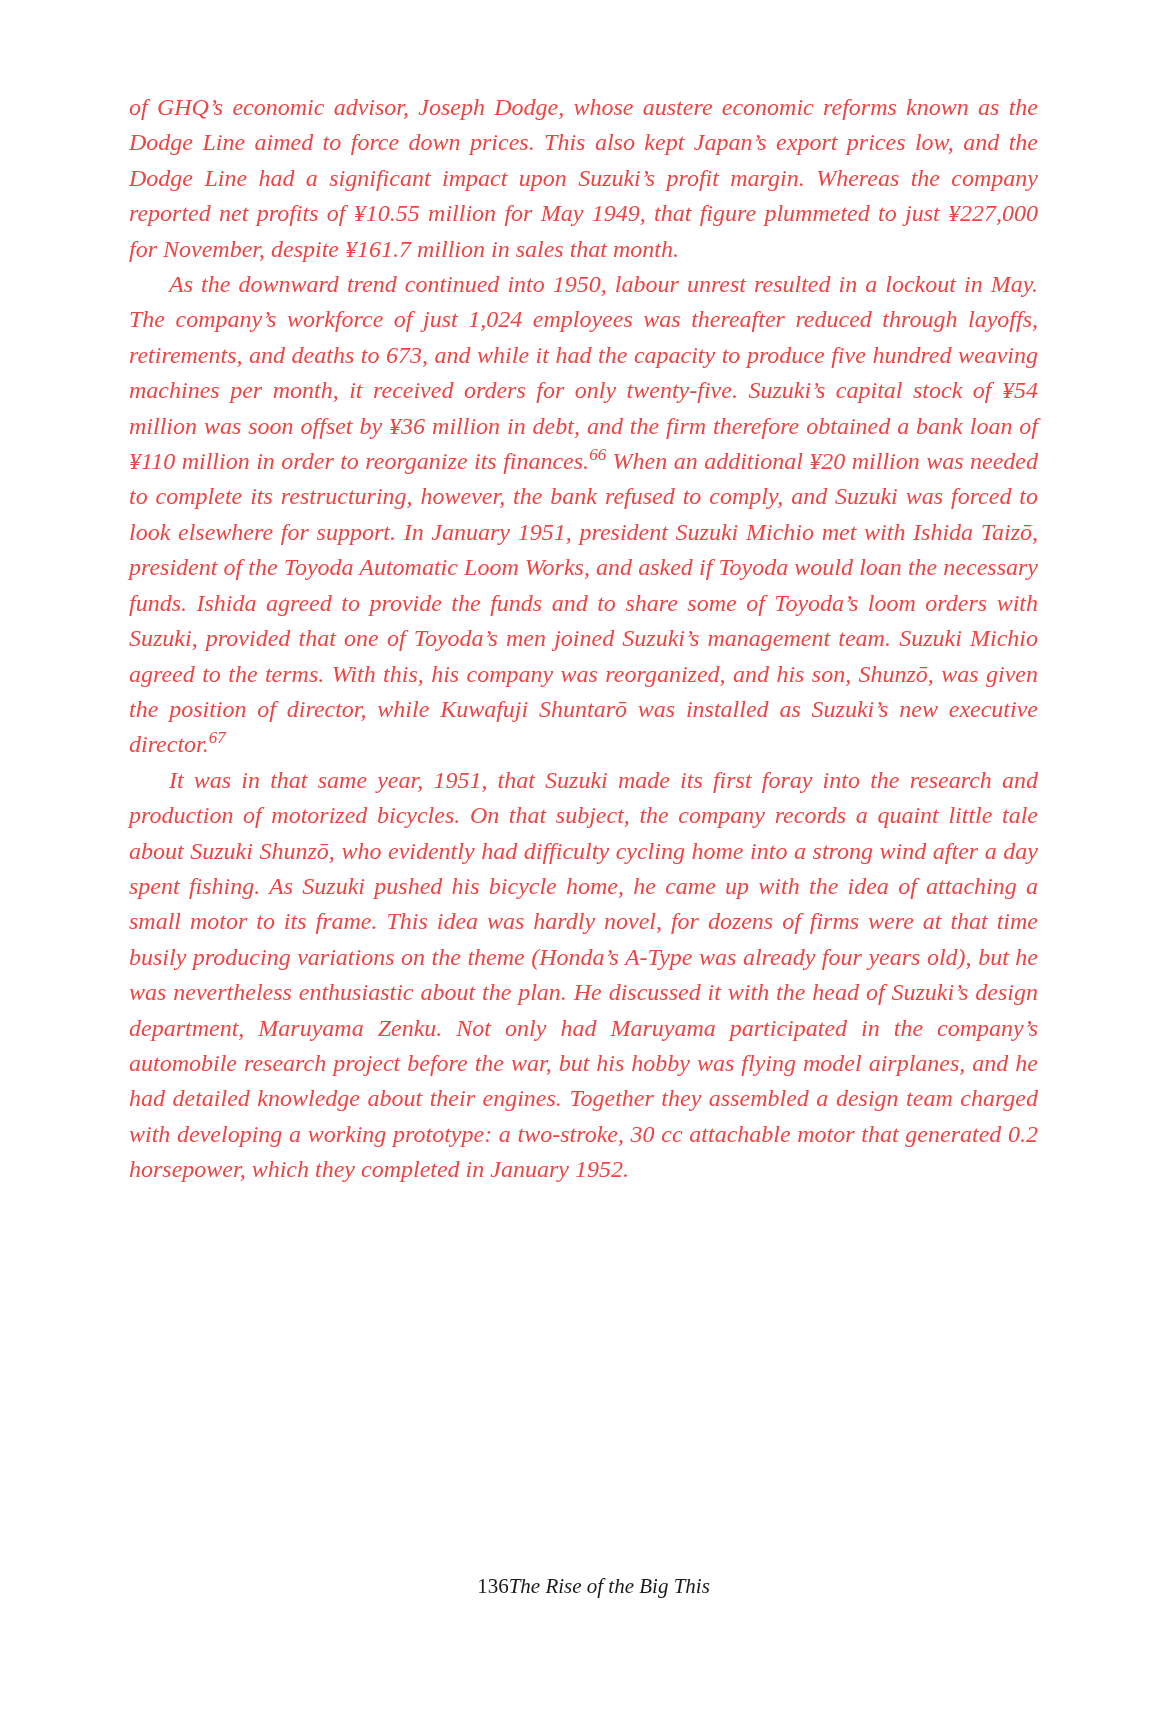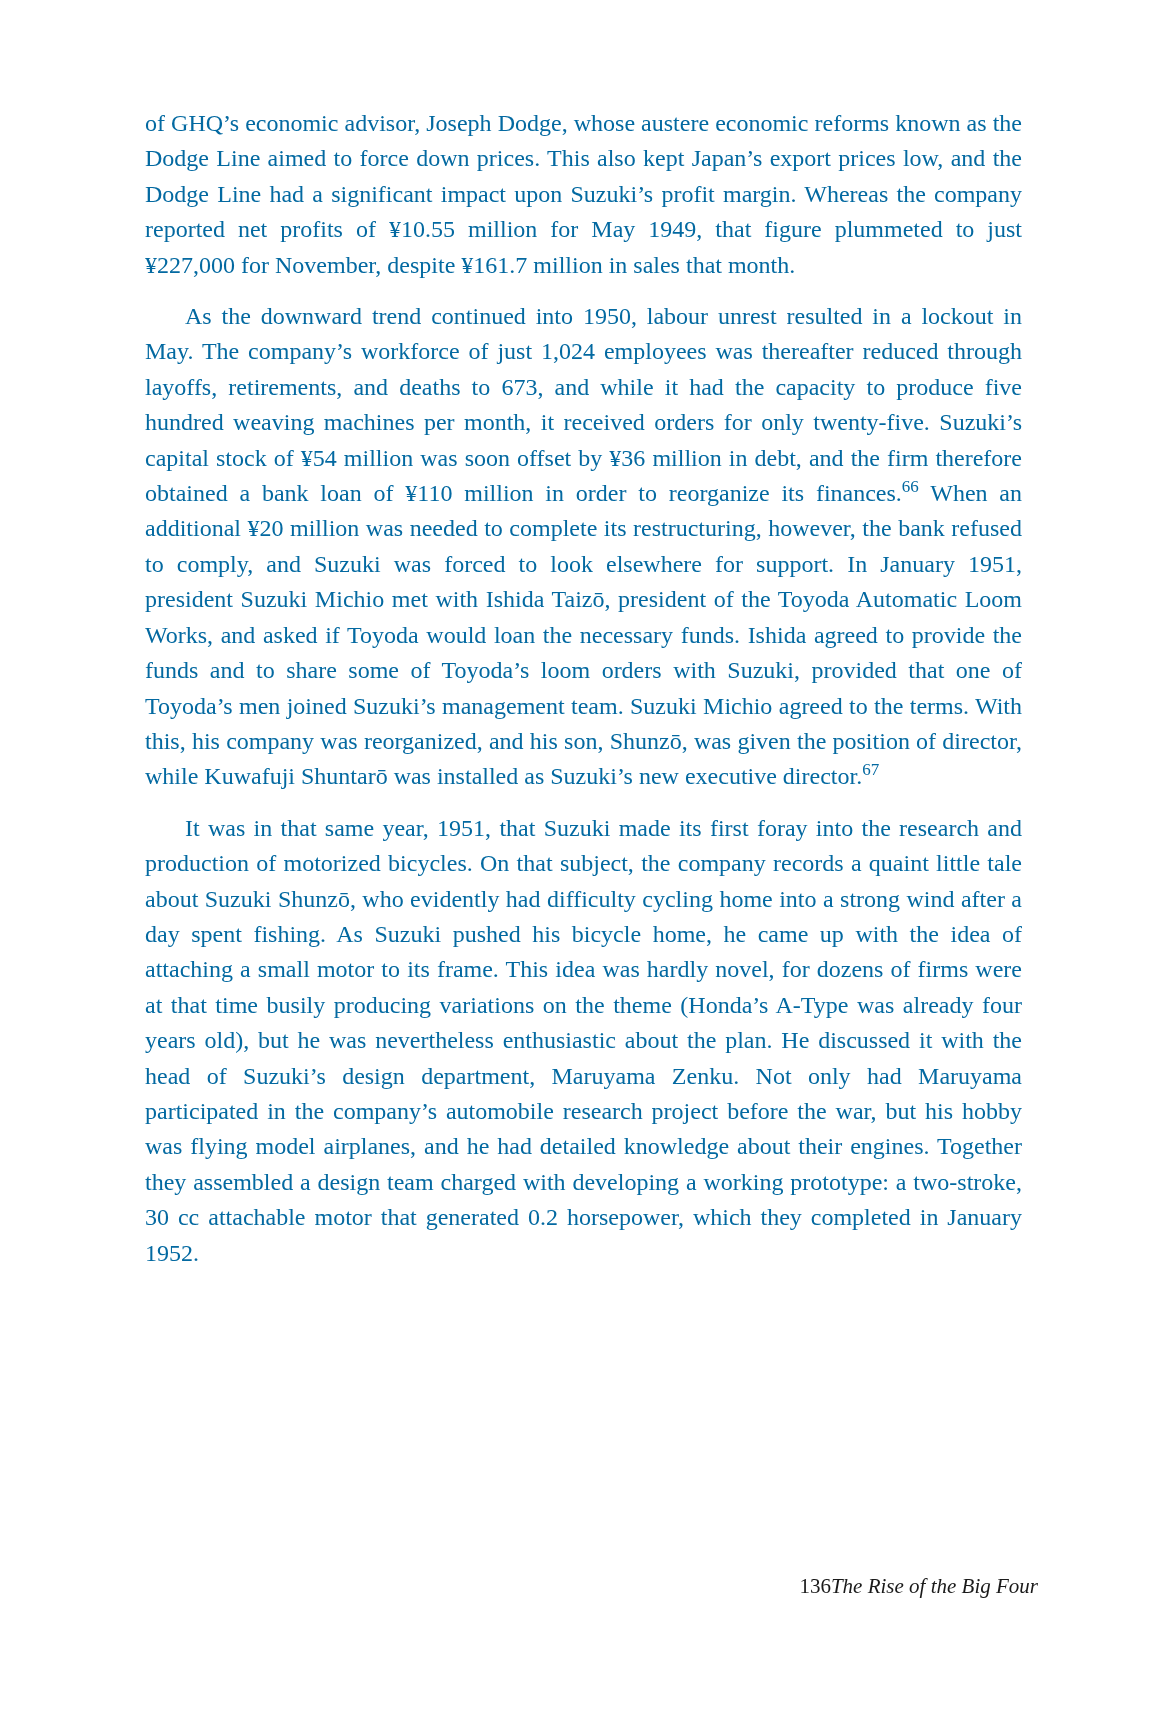--- a/index.html
+++ b/index.html
@@ -1,28 +1,28 @@
 <!DOCTYPE html>
 <html><head>
 <meta charset="utf-8">
 <style>
   html, body { margin:0; padding:0; background:#ffffff; }
   body { width:1160px; height:1722px; position:relative; overflow:hidden; }
   .page { position:absolute; left:129px; top:90px; width:909px; }
-  .para { font-family:"Liberation Serif","DejaVu Serif",serif; font-size:24px; line-height:35.4px; color:#0369a1; text-align:justify; margin:16px; hyphens:auto; }
+  .para { font-family:"Liberation Serif","DejaVu Serif",serif; font-size:24px; line-height:35.4px; color:#ef4444; text-align:justify; margin:0; hyphens:auto;font-style:italic; }
   .para.indent { text-indent:40px; }
   sup { font-size:17px; vertical-align:super; line-height:0; }
-  .footer { position:absolute; top:1574px; left:149px; width:889px; display:flex; justify-content:flex-end; font-family:"Liberation Serif","DejaVu Serif",serif; font-size:21px; color:#1a1a1a; }
+  .footer { position:absolute; top:1574px; left:149px; width:889px; display:flex; justify-content:center; font-family:"Liberation Serif","DejaVu Serif",serif; font-size:21px; color:#1a1a1a; }
   .footer .title { font-style:italic; }
 </style>
 </head>
 <body>
 
 <div class="page">
   <p class="para">of GHQ’s economic advisor, Joseph Dodge, whose austere economic reforms known as the Dodge Line aimed to force down prices. This also kept Japan’s export prices low, and the Dodge Line had a significant impact upon Suzuki’s profit margin. Whereas the company reported net profits of ¥10.55 million for May 1949, that figure plummeted to just ¥227,000 for November, despite ¥161.7 million in sales that month.</p>
   <p class="para indent"><span>As the downward trend continued into 1950, labour unrest resulted in a lockout in May. The company’s workforce of just 1,024 employees was thereafter reduced through layoffs, retirements, and deaths to 673, and while it had the capacity to produce five hundred weaving machines per month, it received orders for only twenty-five. Suzuki’s capital stock of ¥54 million was soon offset by ¥36 million in debt, and the firm therefore obtained a bank loan of ¥110 million in order to reorganize its finances.</span><sup>66</sup><span> When an additional ¥20 million was needed to complete its restructuring, however, the bank refused to comply, and Suzuki was forced to look elsewhere for support. In January 1951, president Suzuki Michio met with Ishida Taizō, president of the Toyoda Automatic Loom Works, and asked if Toyoda would loan the necessary funds. Ishida agreed to provide the funds and to share some of Toyoda’s loom orders with Suzuki, provided that one of Toyoda’s men joined Suzuki’s management team. Suzuki Michio agreed to the terms. With this, his company was reorganized, and his son, Shunzō, was given the position of director, while Kuwafuji Shuntarō was installed as Suzuki’s new executive director.</span><sup>67</sup></p>
   <p class="para indent">It was in that same year, 1951, that Suzuki made its first foray into the research and production of motorized bicycles. On that subject, the company records a quaint little tale about Suzuki Shunzō, who evidently had difficulty cycling home into a strong wind after a day spent fishing. As Suzuki pushed his bicycle home, he came up with the idea of attaching a small motor to its frame. This idea was hardly novel, for dozens of firms were at that time busily producing variations on the theme (Honda’s A-Type was already four years old), but he was nevertheless enthusiastic about the plan. He discussed it with the head of Suzuki’s design department, Maruyama Zenku. Not only had Maruyama participated in the company’s automobile research project before the war, but his hobby was flying model airplanes, and he had detailed knowledge about their engines. Together they assembled a design team charged with developing a working prototype: a two-stroke, 30 cc attachable motor that generated 0.2 horsepower, which they completed in January 1952.</p>
 </div>
 
 <div class="footer">
   <span>136</span>
-  <span class="title">The Rise of the Big Four</span>
+  <span class="title">The Rise of the Big This</span>
 </div>
 
 </body></html>

